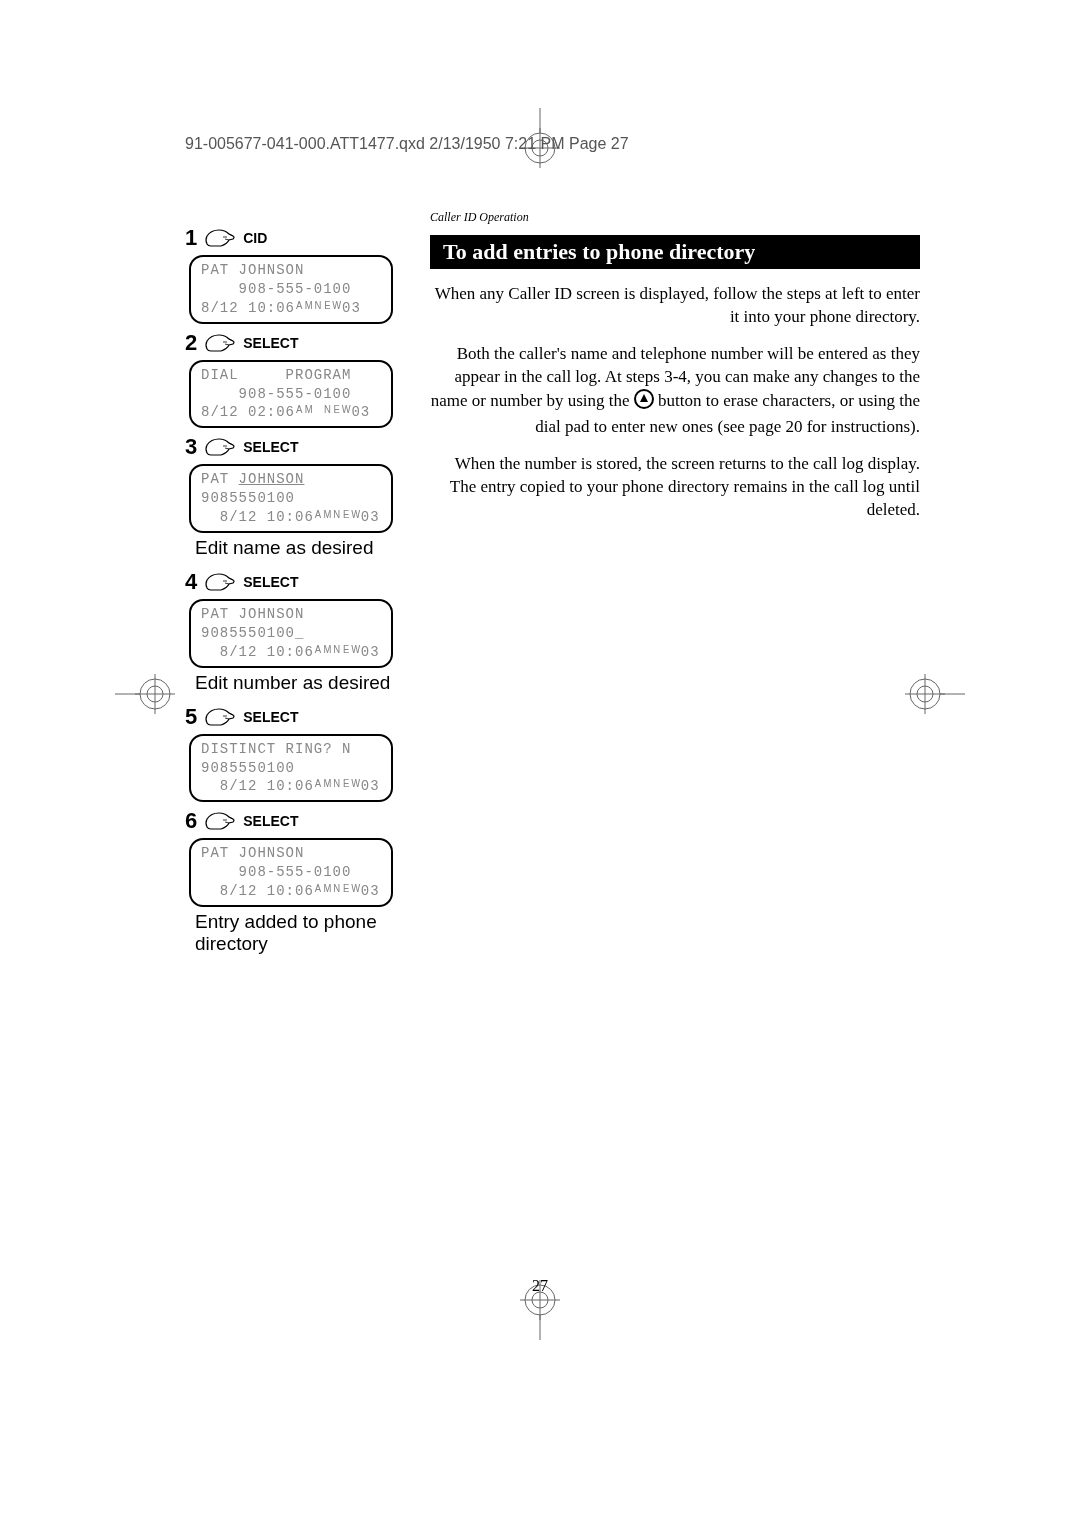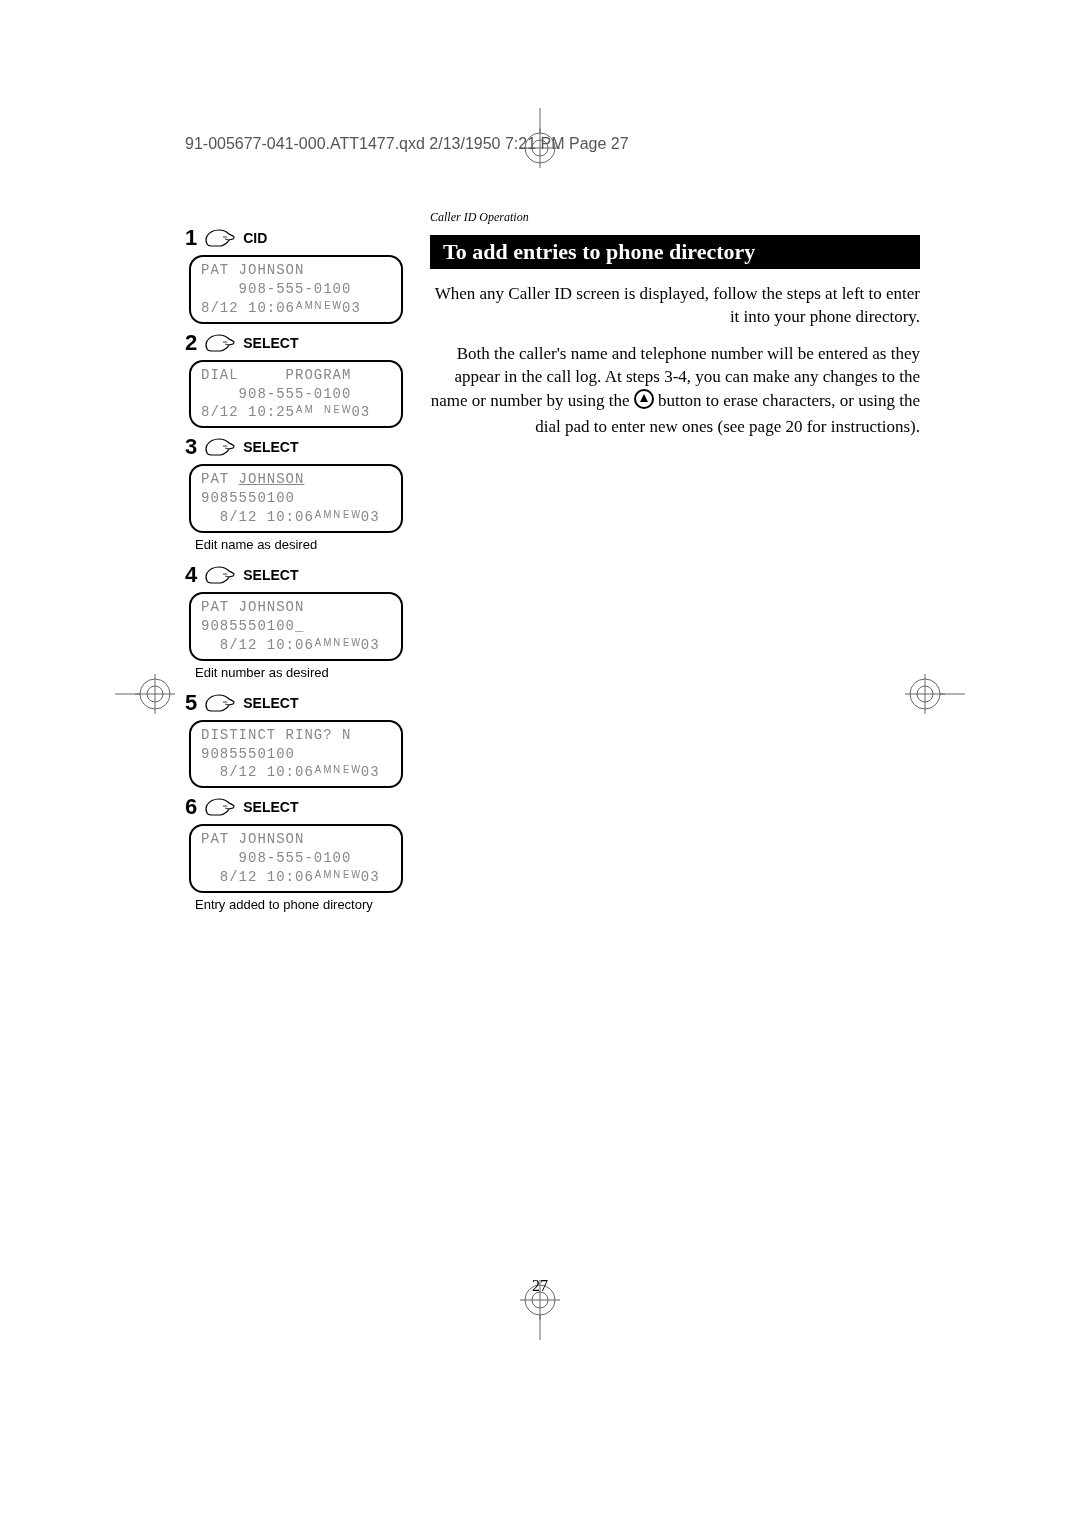--- a/index.html
+++ b/index.html
@@ -80,32 +80,32 @@
   .finger-icon svg { display: block; }
   .step-label {
     font-family: Arial, sans-serif;
     font-weight: bold;
     font-size: 14px;
   }
   .lcd {
     border: 2px solid #000;
     border-radius: 14px;
     width: 190px;
-    padding: 4px 10px 4px 10px;
+    padding: 4px 0 4px 10px;
     font-family: 'Courier New', monospace;
     letter-spacing: 1px;
     font-size: 14px;
     color: #888;
     line-height: 1.35;
     margin-left: 4px;
   }
   .lcd .line { white-space: pre; }
   .caption {
     font-family: Arial, sans-serif;
-    font-size: 13px;
+    font-size: 19px;
     margin: 4px 0 10px 10px;
     color: #000;
   }
   .right-col {
     position: absolute;
     left: 430px;
     top: 210px;
     width: 490px;
   }
   .section-label {
@@ -210,21 +210,21 @@
             <svg width="34" height="24" viewBox="0 0 34 24">
               <path d="M4,18 Q2,14 4,10 Q8,4 16,4 Q22,4 26,8 L30,10 Q32,11 30,13 L26,14 Q24,18 18,20 L8,20 Q5,20 4,18 Z" fill="none" stroke="#000" stroke-width="1.2"></path>
               <path d="M26,8 L30,10 M26,14 L22,13 M24,11 L20,11" stroke="#000" stroke-width="0.8" fill="none"></path>
             </svg>
           </span>
           <span class="step-label">SELECT</span>
         </div>
         <div class="lcd">
           <div class="line">DIAL     PROGRAM</div>
           <div class="line">    908-555-0100</div>
-          <div class="line">8/12 10:25ᴬᴹ ᴺᴱᵂ03</div>
+          <div class="line">8/12 02:06ᴬᴹ ᴺᴱᵂ03</div>
         </div>
       </div>
       <div class="step">
         <div class="step-header">
           <span class="step-num">3</span>
           <span class="finger-icon">
             <svg width="34" height="24" viewBox="0 0 34 24">
               <path d="M4,18 Q2,14 4,10 Q8,4 16,4 Q22,4 26,8 L30,10 Q32,11 30,13 L26,14 Q24,18 18,20 L8,20 Q5,20 4,18 Z" fill="none" stroke="#000" stroke-width="1.2"></path>
               <path d="M26,8 L30,10 M26,14 L22,13 M24,11 L20,11" stroke="#000" stroke-width="0.8" fill="none"></path>
             </svg>
@@ -295,17 +295,18 @@
 
   <div class="right-col">
     <div class="section-label">Caller ID Operation</div>
     <div class="title-bar">To add entries to phone directory</div>
     <div class="body-text">
       <p>When any Caller ID screen is displayed, follow the steps at left to enter it into your phone directory.</p>
       <p>Both the caller's name and telephone number will be entered as they appear in the call log. At steps 3-4, you can make any changes to the name or number by using the <span class="volume-icon"><svg width="20" height="20" viewBox="0 0 20 20">
               <circle cx="10" cy="10" r="9" fill="none" stroke="#000" stroke-width="2"></circle>
               <polygon points="10,5 6,13 14,13" fill="#000"></polygon>
             </svg></span> button to erase characters, or using the dial pad to enter new ones (see page 20 for instructions).</p>
+      <p>When the number is stored, the screen returns to the call log display. The entry copied to your phone directory remains in the call log until deleted.</p>
     </div>
   </div>
 
   <div class="page-num">27</div>
 </div>
 
 </body></html>

